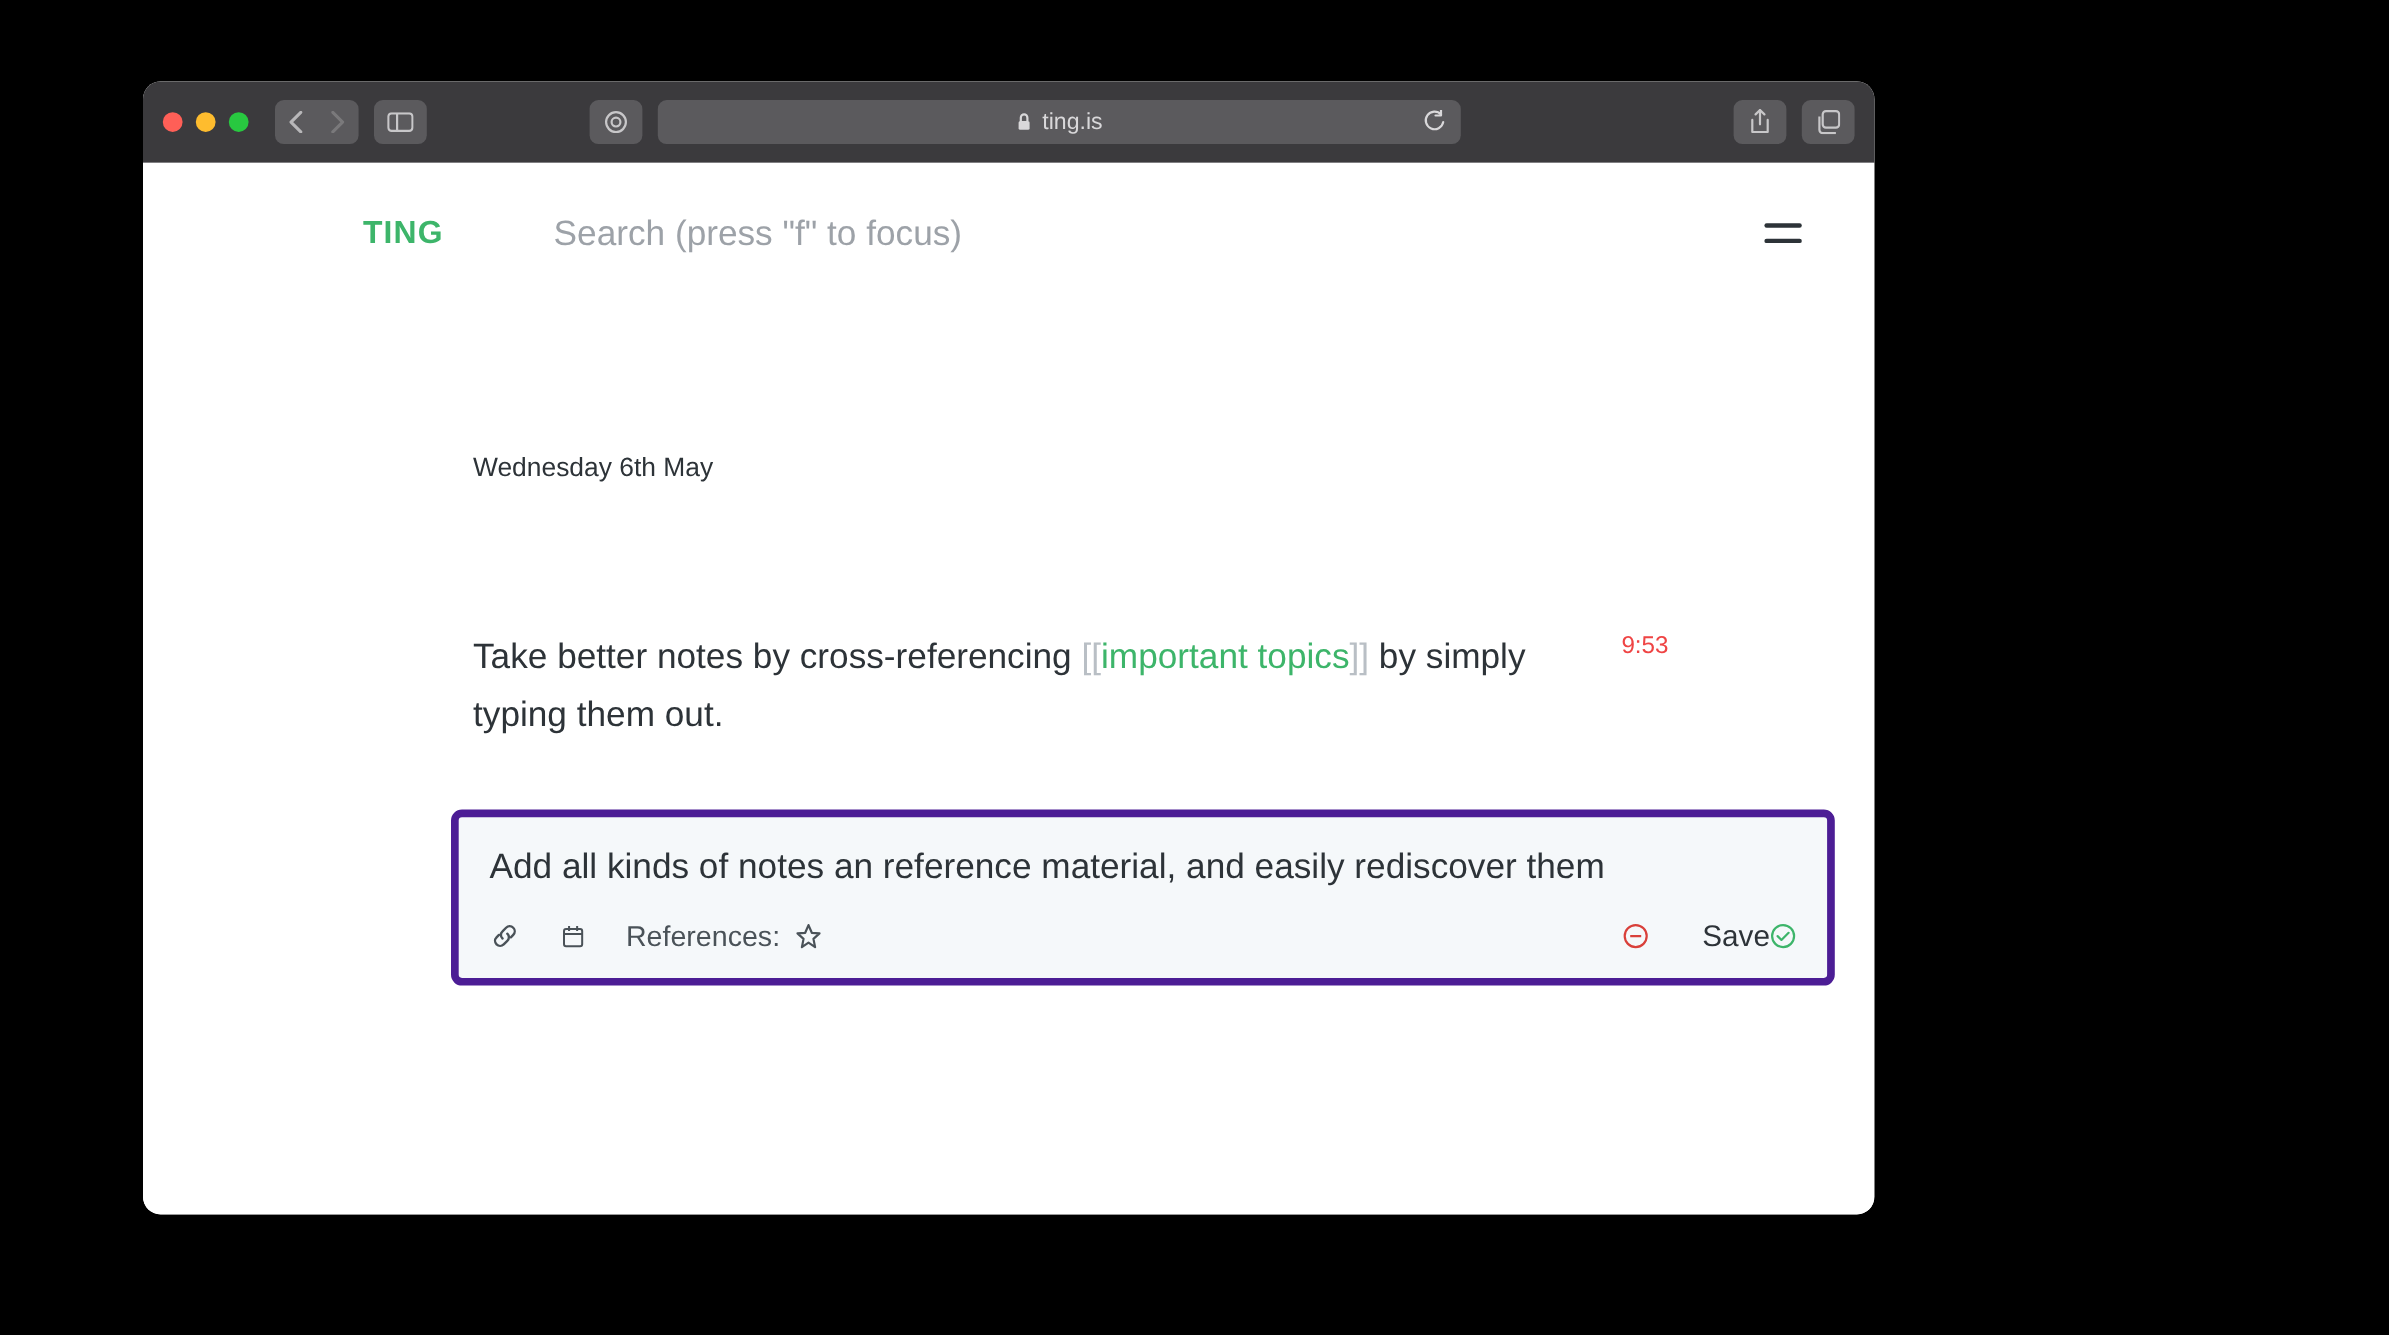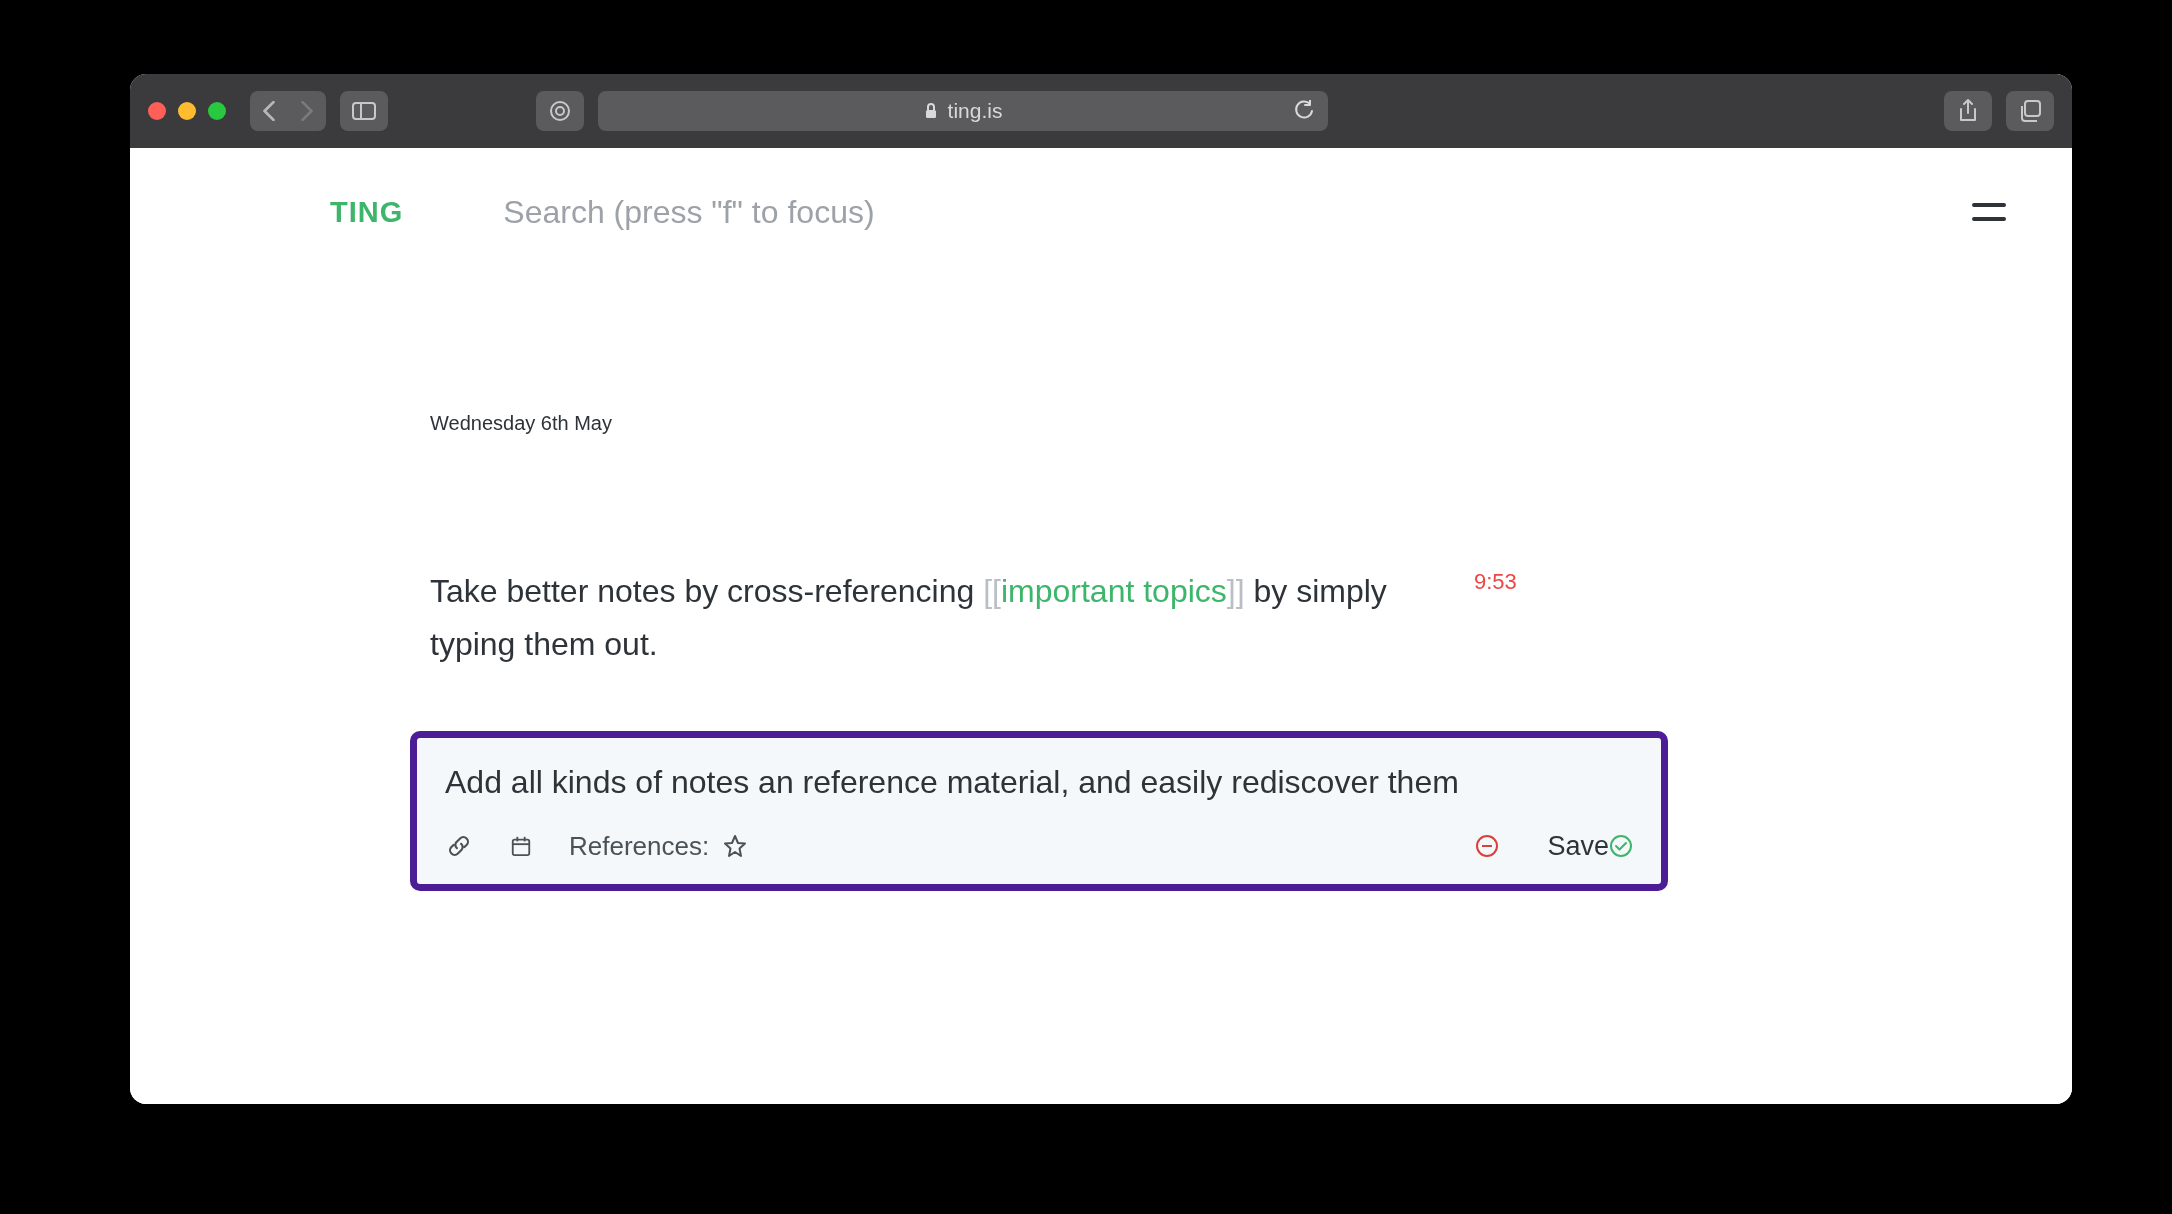--- a/index.html
+++ b/index.html
@@ -7,21 +7,21 @@
     background: #000;
     font-family: -apple-system, BlinkMacSystemFont, "Segoe UI", Helvetica, Arial, sans-serif;
     width: 2172px;
     height: 1214px;
     overflow: hidden;
   }
   .window {
     position: absolute;
     left: 130px;
     top: 74px;
-    width: 1942px;
+    width: 1574px;
     height: 1030px;
     background: #fff;
     border-radius: 16px;
     overflow: hidden;
     box-shadow: 0 20px 60px rgba(0,0,0,0.5);
   }
   
   .chrome {
     height: 74px;
     background: #3b3a3d;
@@ -129,21 +129,21 @@
     font-weight: 700;
     border-bottom: 3px solid #1d2327;
   }
   .cal-icon {
     margin-left: 18px;
     display: flex; align-items: center;
     color: #2d3338;
   }
   .date-heading {
     margin-top: 100px;
-    font-size: 20px;
+    font-size: 24px;
     color: #2d3338;
     font-weight: 400;
   }
   .notes { margin-top: 130px; }
   .note-row {
     display: flex;
     align-items: flex-start;
     gap: 20px;
     margin-bottom: 60px;
   }

